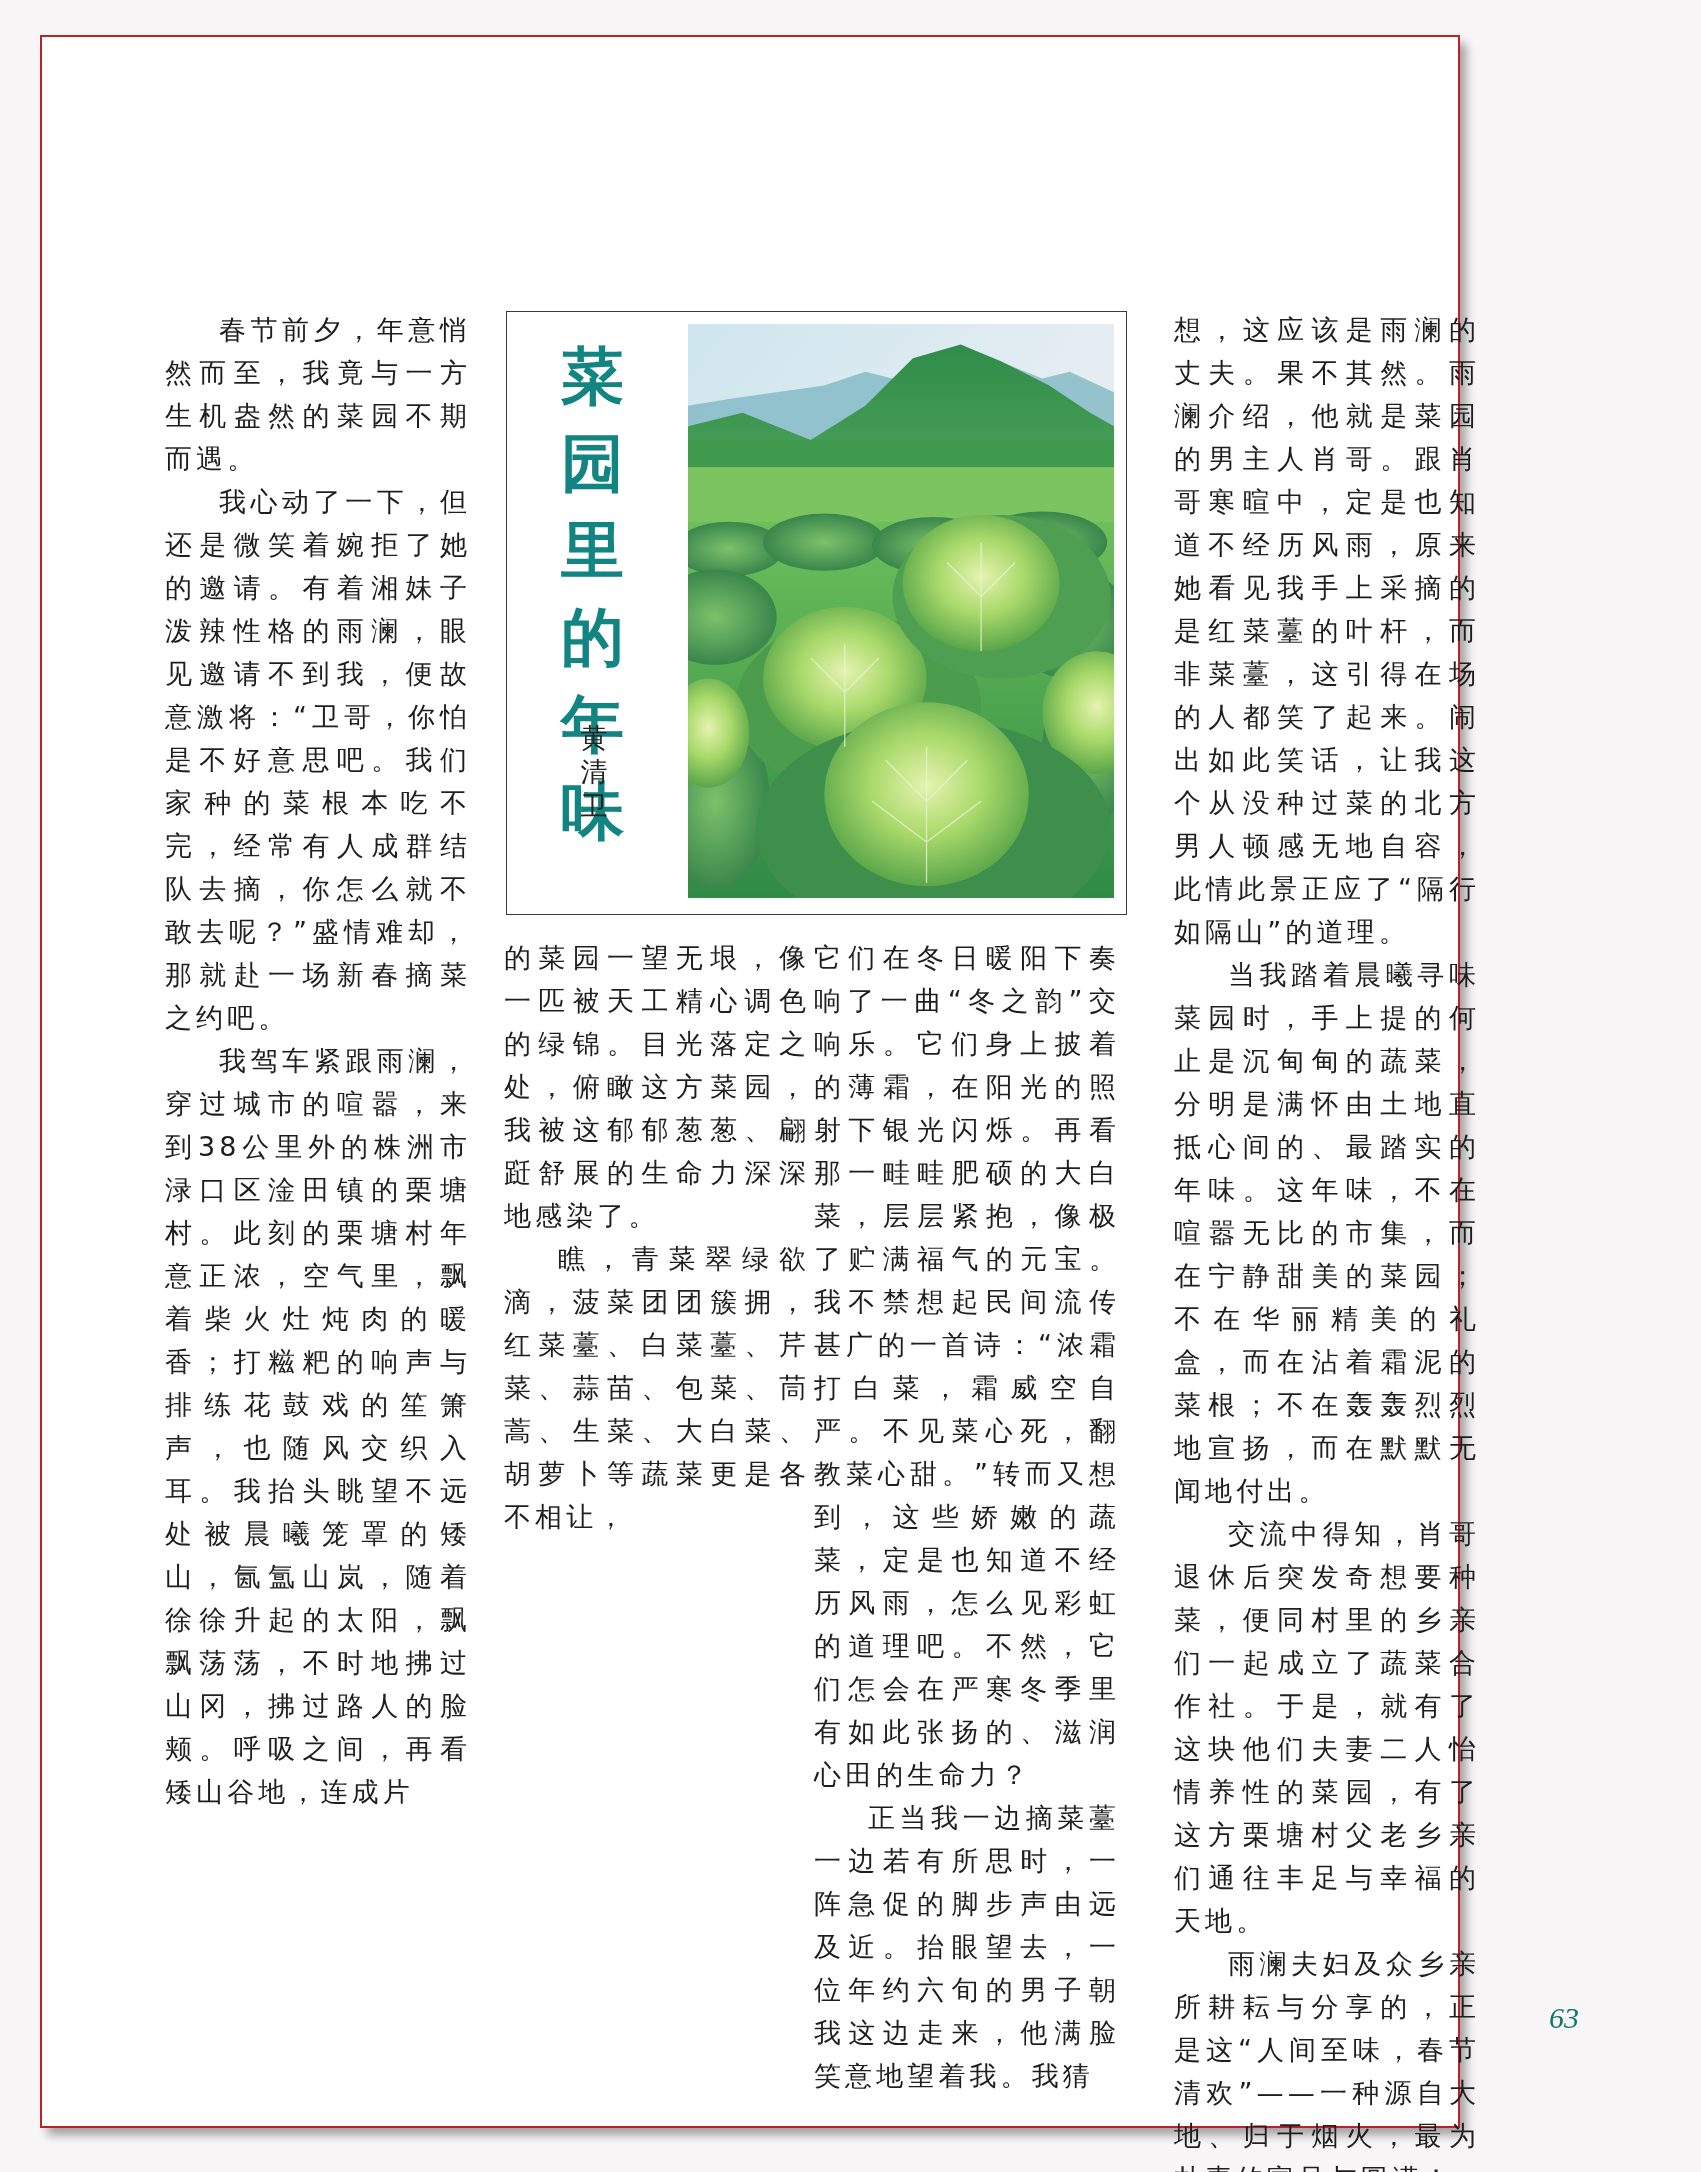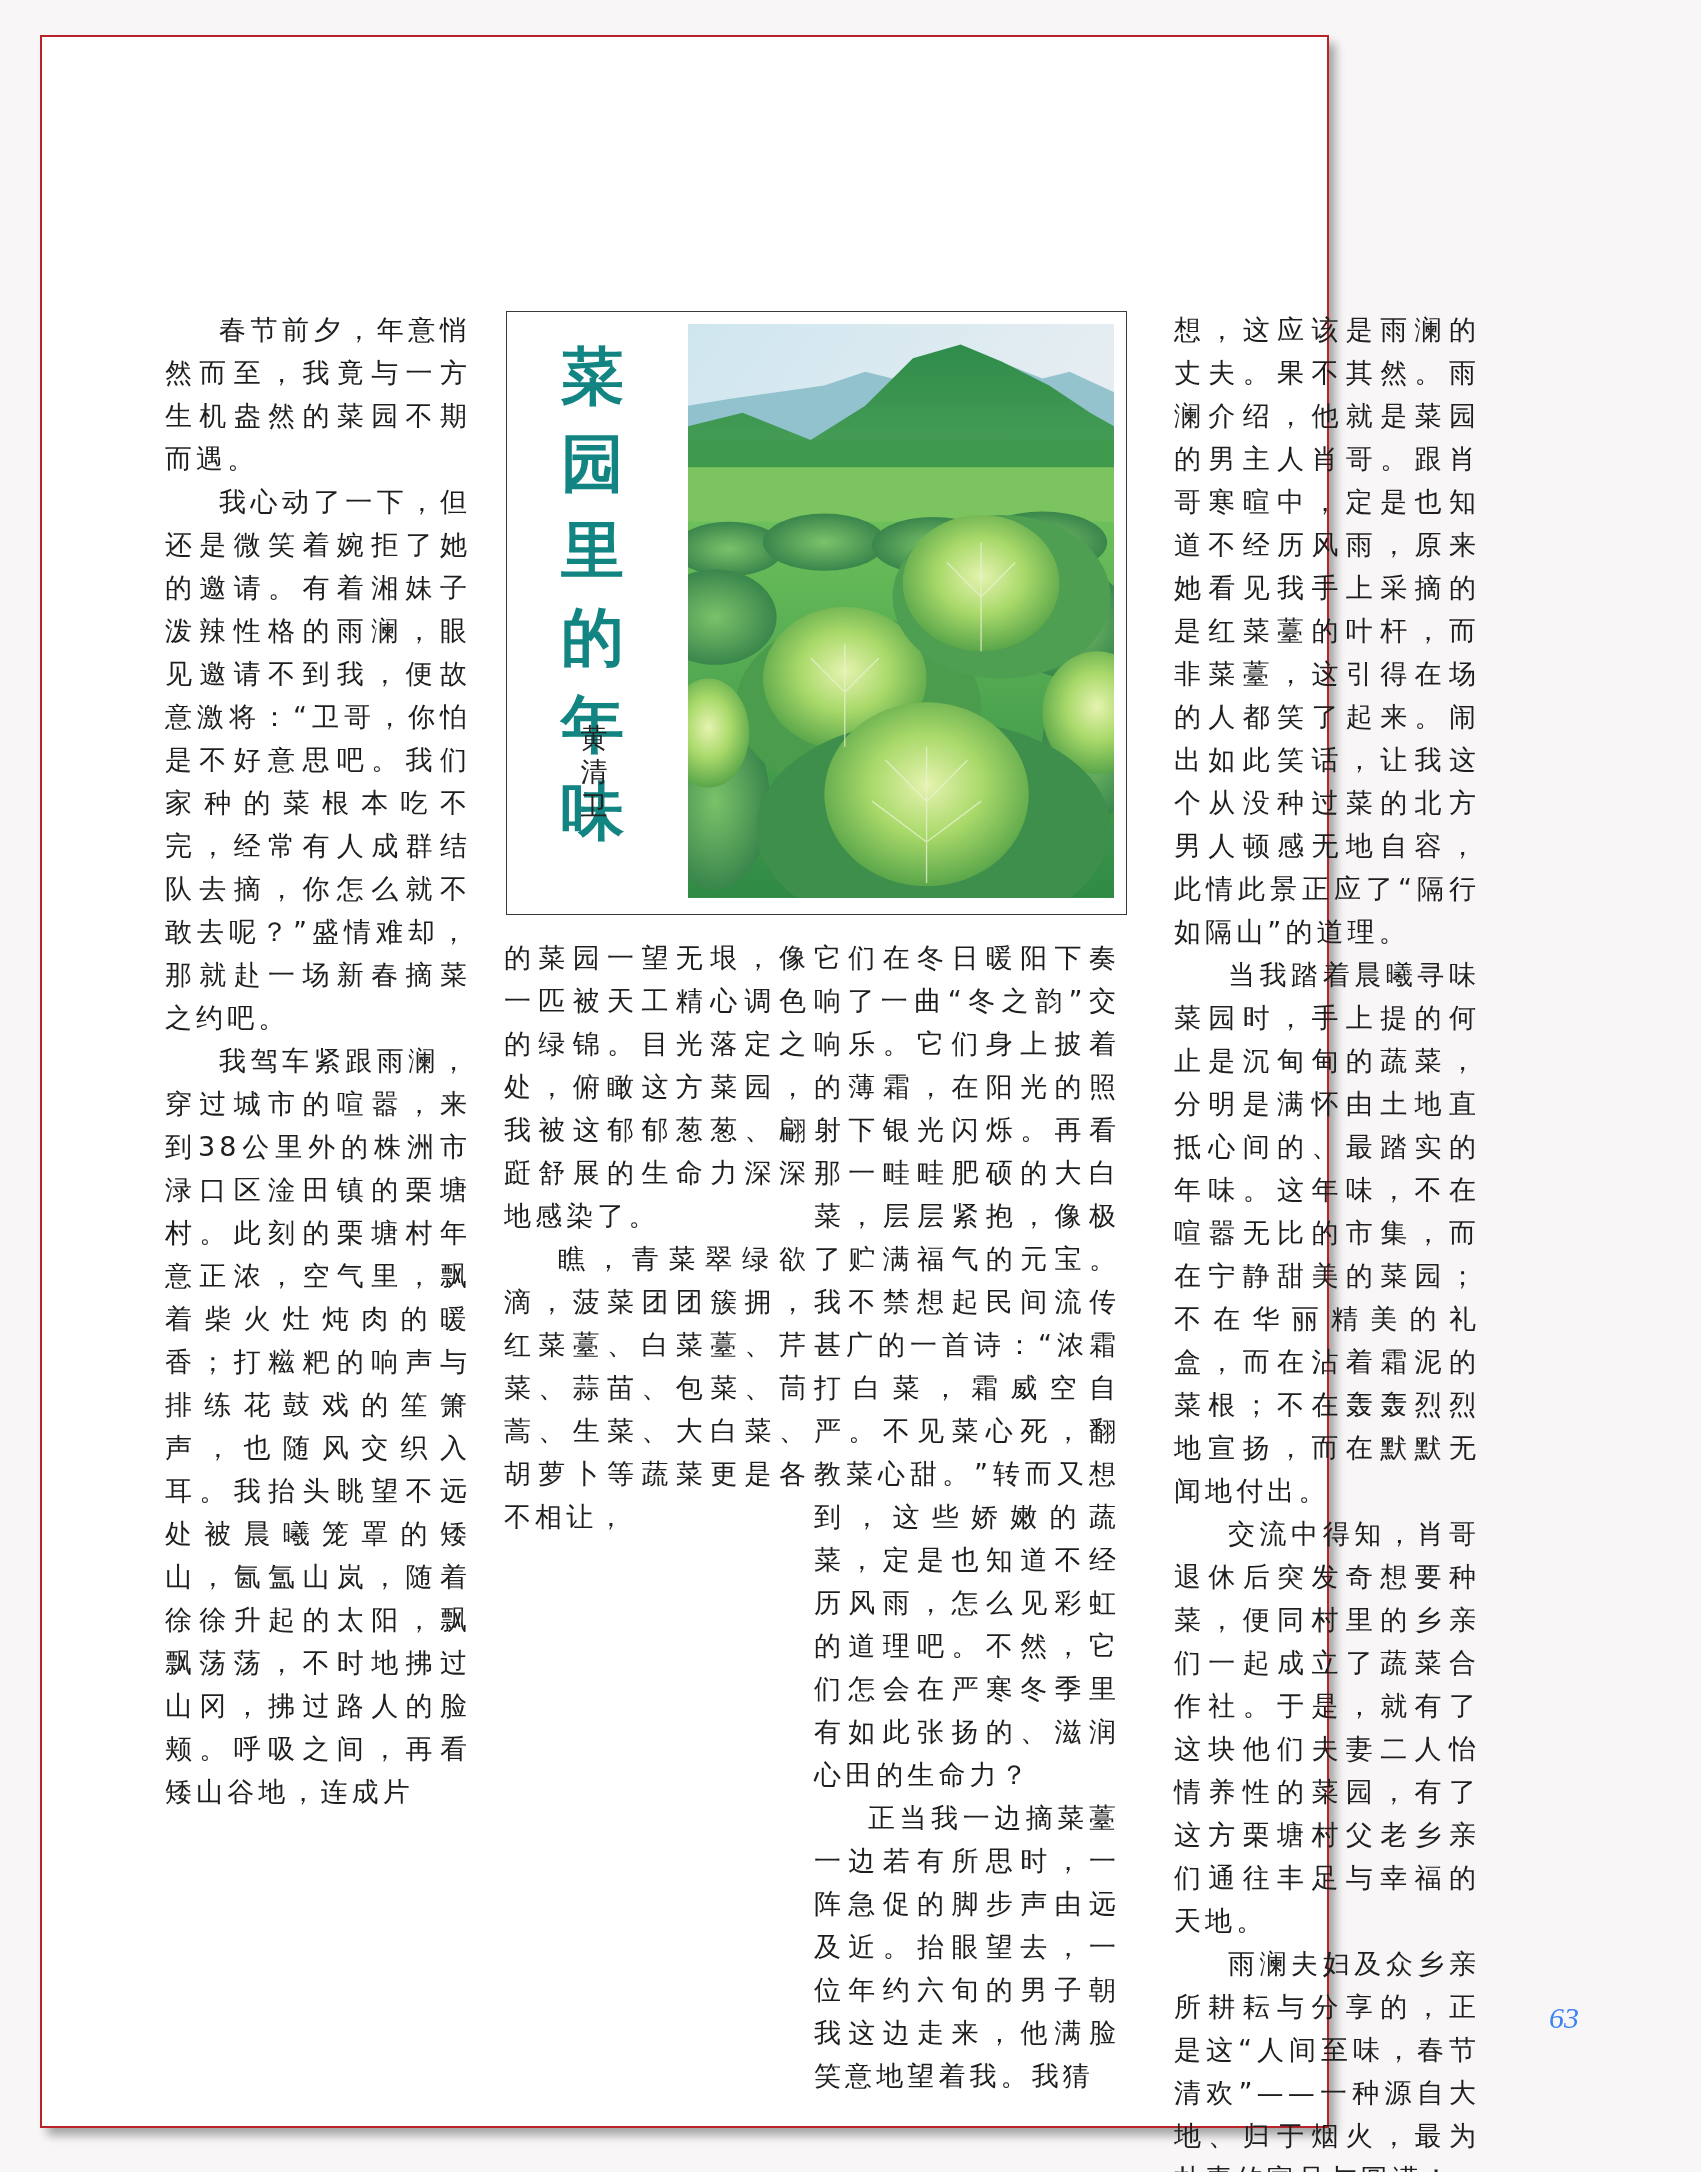--- a/index.html
+++ b/index.html
@@ -2,21 +2,21 @@
 <html style="font-size:11px"><head>
 <meta charset="utf-8">
 <style>
   html, body { margin:0; padding:0; }
   body {
     width:1702px; height:2172px; position:relative; overflow:hidden;
     background:#f8f6f6;
     font-family:"DejaVu Sans", sans-serif;
   }
   .page {
-    position:absolute; left:40px; top:35px; width:1289px; height:2093px;
+    position:absolute; left:40px; top:35px; width:1420px; height:2093px;
     background:#ffffff;
     border:2px solid #b8232a;
     box-shadow: 6.8px 8.2px 9.5px rgba(0,0,0,0.35);
     box-sizing:border-box;
   }
   .col {
     position:absolute;
     width:306px;
     font-size:27px;
     line-height:43px;
@@ -50,21 +50,21 @@
   }
   .author-vert span { display:block; }
   .photo {
     position:absolute; left:181px; top:12.3px; width:426px; height:574px;
     overflow:hidden;
   }
   .photo svg { display:block; }
   .page-number {
     position:absolute; left:1507px; top:1964px;
     font-family:"Liberation Serif", serif; font-style:italic;
-    font-size:30px; color:#3b82f6;
+    font-size:30px; color:#0f766e;
   }
 </style>
 </head>
 <body>
 
 <div class="page">
 
   <div class="col col1">
     <p>春节前夕，年意悄然而至，我竟与一方生机盎然的菜园不期而遇。</p>
     <p>我心动了一下，但还是微笑着婉拒了她的邀请。有着湘妹子泼辣性格的雨澜，眼见邀请不到我，便故意激将：“卫哥，你怕是不好意思吧。我们家种的菜根本吃不完，经常有人成群结队去摘，你怎么就不敢去呢？”盛情难却，那就赴一场新春摘菜之约吧。</p>

